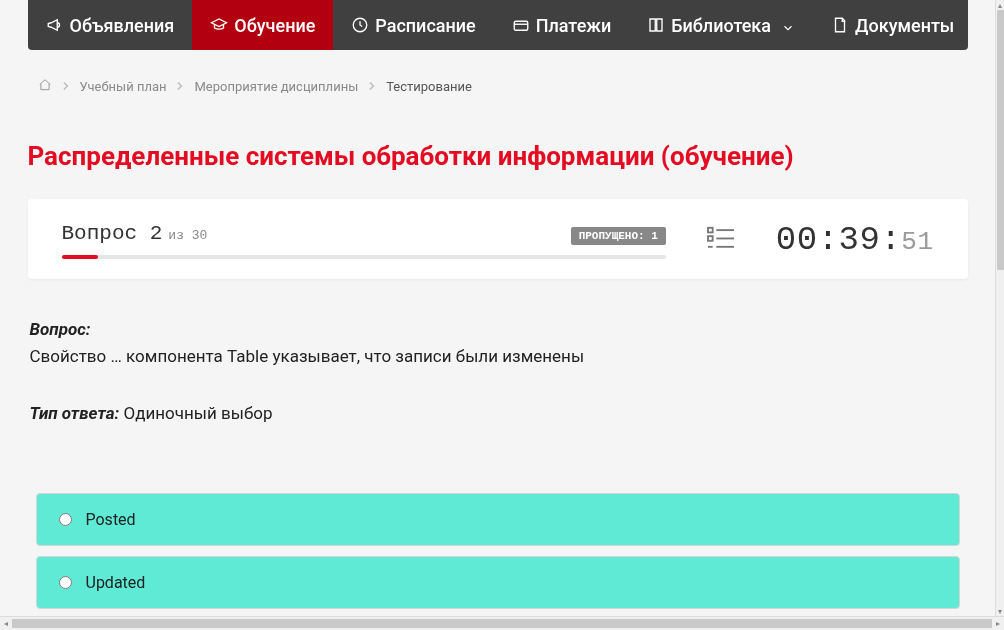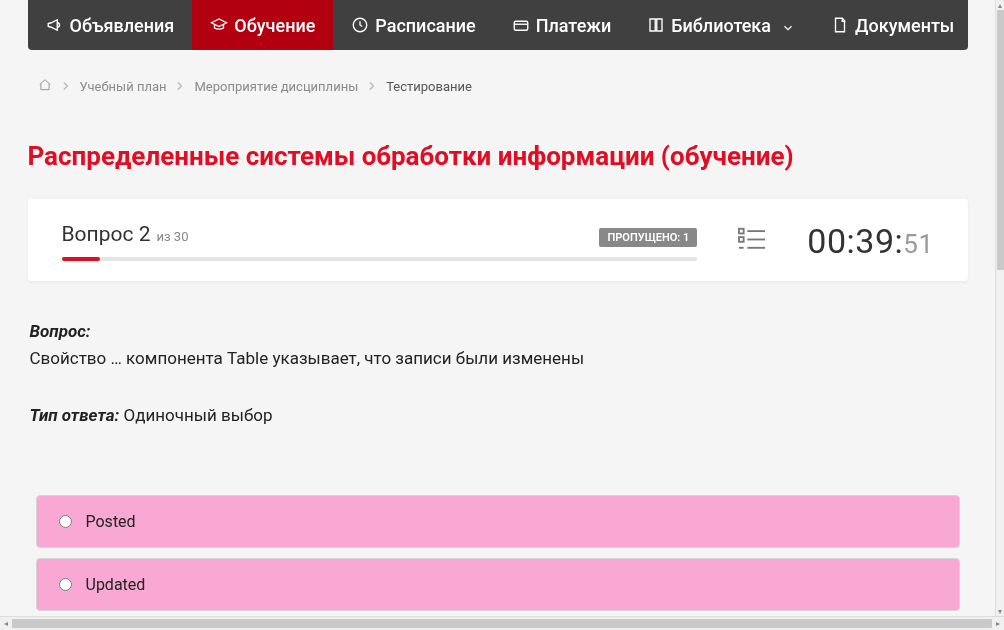--- a/index.html
+++ b/index.html
@@ -78,20 +78,21 @@
   
   .status-card {
     background: #fff;
     border-radius: 4px;
     box-shadow: 0 1px 3px rgba(0,0,0,0.06);
     padding: 22px 34px 20px;
     display: grid;
     grid-template-columns: 1fr auto auto;
     gap: 40px;
     align-items: center;
+    font-family: Liberation Mono, monospace;
   }
   .question-progress { display: flex; flex-direction: column; gap: 10px; }
   .qp-top { display: flex; align-items: baseline; justify-content: space-between; }
   .qp-label-wrap { display: flex; align-items: baseline; gap: 6px; }
   .qp-question { font-size: 21px; color: #333; }
   .qp-of { font-size: 13px; color: #888; }
   .skipped-badge {
     background: #888;
     color: #fff;
     font-size: 11px;
@@ -128,21 +129,21 @@
   .q-label { font-style: italic; font-weight: 700; font-size: 17px; color: #222; margin-bottom: 6px; }
   .q-text { font-size: 17px; color: #222; margin-bottom: 34px; line-height: 1.4; }
   .a-type-line { font-size: 17px; color: #222; margin-bottom: 70px; }
   .a-type-line .label { font-style: italic; font-weight: 700; }
 
   
   .answers { display: flex; flex-direction: column; gap: 10px; padding: 0 6px; }
   .answer-option {
     border: 1px solid #d5d5d5;
     border-radius: 4px;
-    background: #f9a8d4;
+    background: #5eead4;
     padding: 16px 22px;
     display: flex;
     align-items: center;
     gap: 14px;
     cursor: pointer;
     font-size: 16px;
     color: #222;
   }
   .answer-option input[type="radio"] {
     width: 13px; height: 13px;

